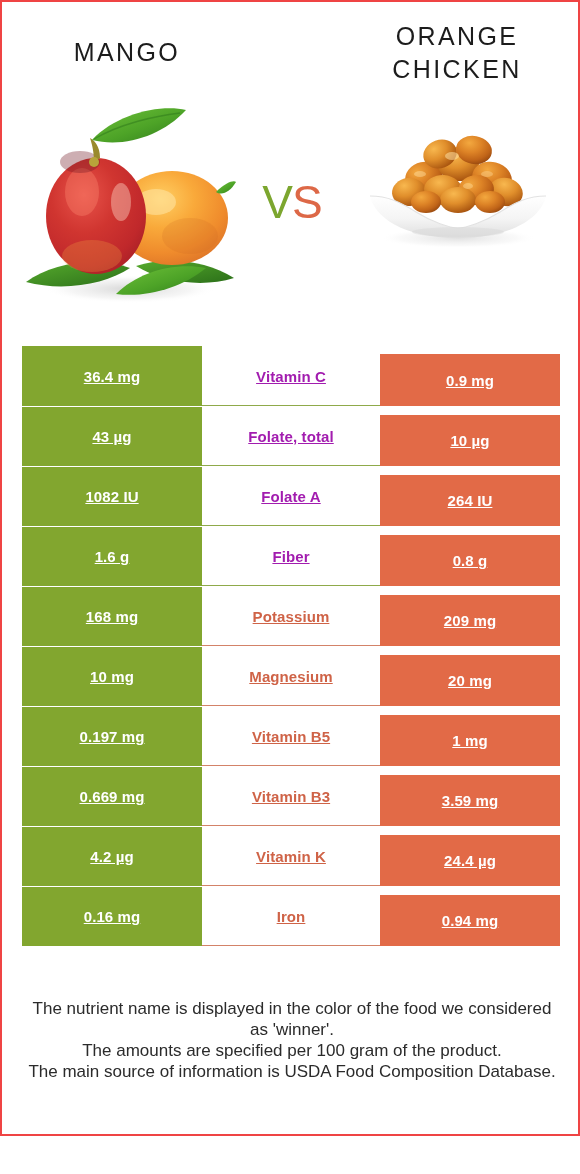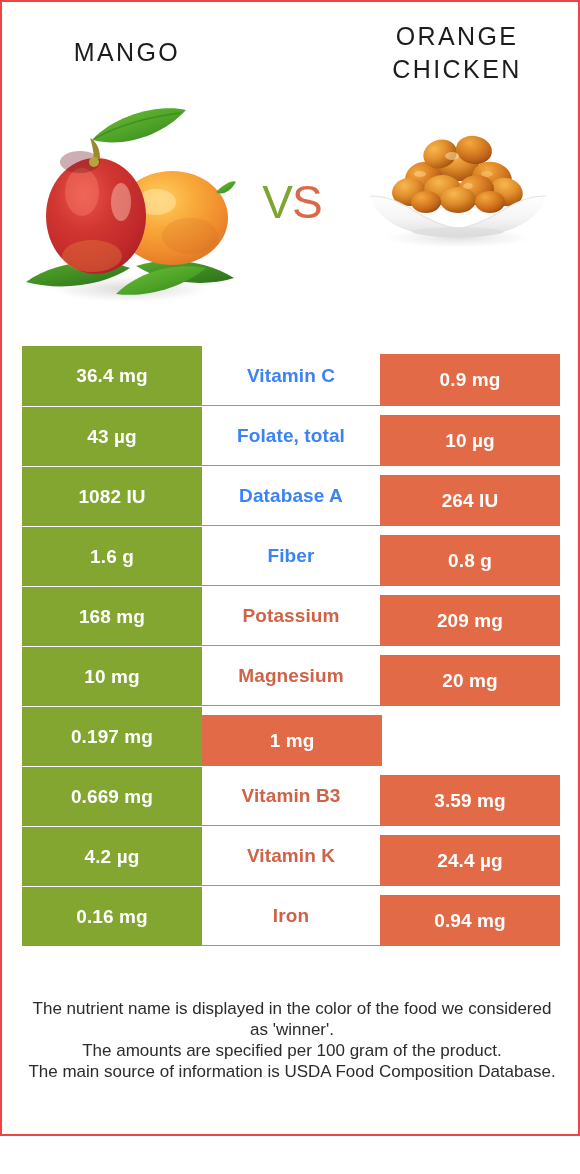--- a/index.html
+++ b/index.html
@@ -85,24 +85,25 @@
     display: flex;
     width: 538px;
     height: 60px;
     align-items: stretch;
   }
 
   .cell {
     display: flex;
     align-items: center;
     justify-content: center;
-    font-size: 19px;
+    font-size: 15px;
     font-weight: 600;
     letter-spacing: 0.1px;
     font-family: "Liberation Sans", sans-serif;
+    text-decoration: underline;
   }
 
   .cell-left {
     width: 180px;
     background: #82a62f;
     color: #ffffff;
   }
 
   .cell-mid {
     width: 178px;
@@ -113,21 +114,21 @@
   }
 
   .cell-right {
     width: 180px;
     background: #e26a47;
     color: #ffffff;
     margin-top: 8px;
   }
 
   
-  .row.win-left  .cell-mid { color: #3b82f6; border-bottom-color: #8faa4a; }
+  .row.win-left  .cell-mid { color: #a21caf; border-bottom-color: #8faa4a; }
   .row.win-right .cell-mid { color: #cf6347; border-bottom-color: #d38268; }
 
   .row:last-child .cell-mid { border-bottom-width: 1px; }
 
   
   .row + .row .cell-left  { border-top: 1px solid #ffffff; }
   .row + .row .cell-right { border-top: 1px solid #ffffff; }
 
   
   .footer {
@@ -285,21 +286,21 @@
     </div>
 
     <div class="row win-left">
       <div class="cell cell-left">43 µg</div>
       <div class="cell cell-mid">Folate, total</div>
       <div class="cell cell-right">10 µg</div>
     </div>
 
     <div class="row win-left">
       <div class="cell cell-left">1082 IU</div>
-      <div class="cell cell-mid">Database A</div>
+      <div class="cell cell-mid">Folate A</div>
       <div class="cell cell-right">264 IU</div>
     </div>
 
     <div class="row win-left">
       <div class="cell cell-left">1.6 g</div>
       <div class="cell cell-mid">Fiber</div>
       <div class="cell cell-right">0.8 g</div>
     </div>
 
     <div class="row win-right">
@@ -309,20 +310,21 @@
     </div>
 
     <div class="row win-right">
       <div class="cell cell-left">10 mg</div>
       <div class="cell cell-mid">Magnesium</div>
       <div class="cell cell-right">20 mg</div>
     </div>
 
     <div class="row win-right">
       <div class="cell cell-left">0.197 mg</div>
+      <div class="cell cell-mid">Vitamin B5</div>
       <div class="cell cell-right">1 mg</div>
     </div>
 
     <div class="row win-right">
       <div class="cell cell-left">0.669 mg</div>
       <div class="cell cell-mid">Vitamin B3</div>
       <div class="cell cell-right">3.59 mg</div>
     </div>
 
     <div class="row win-right">

